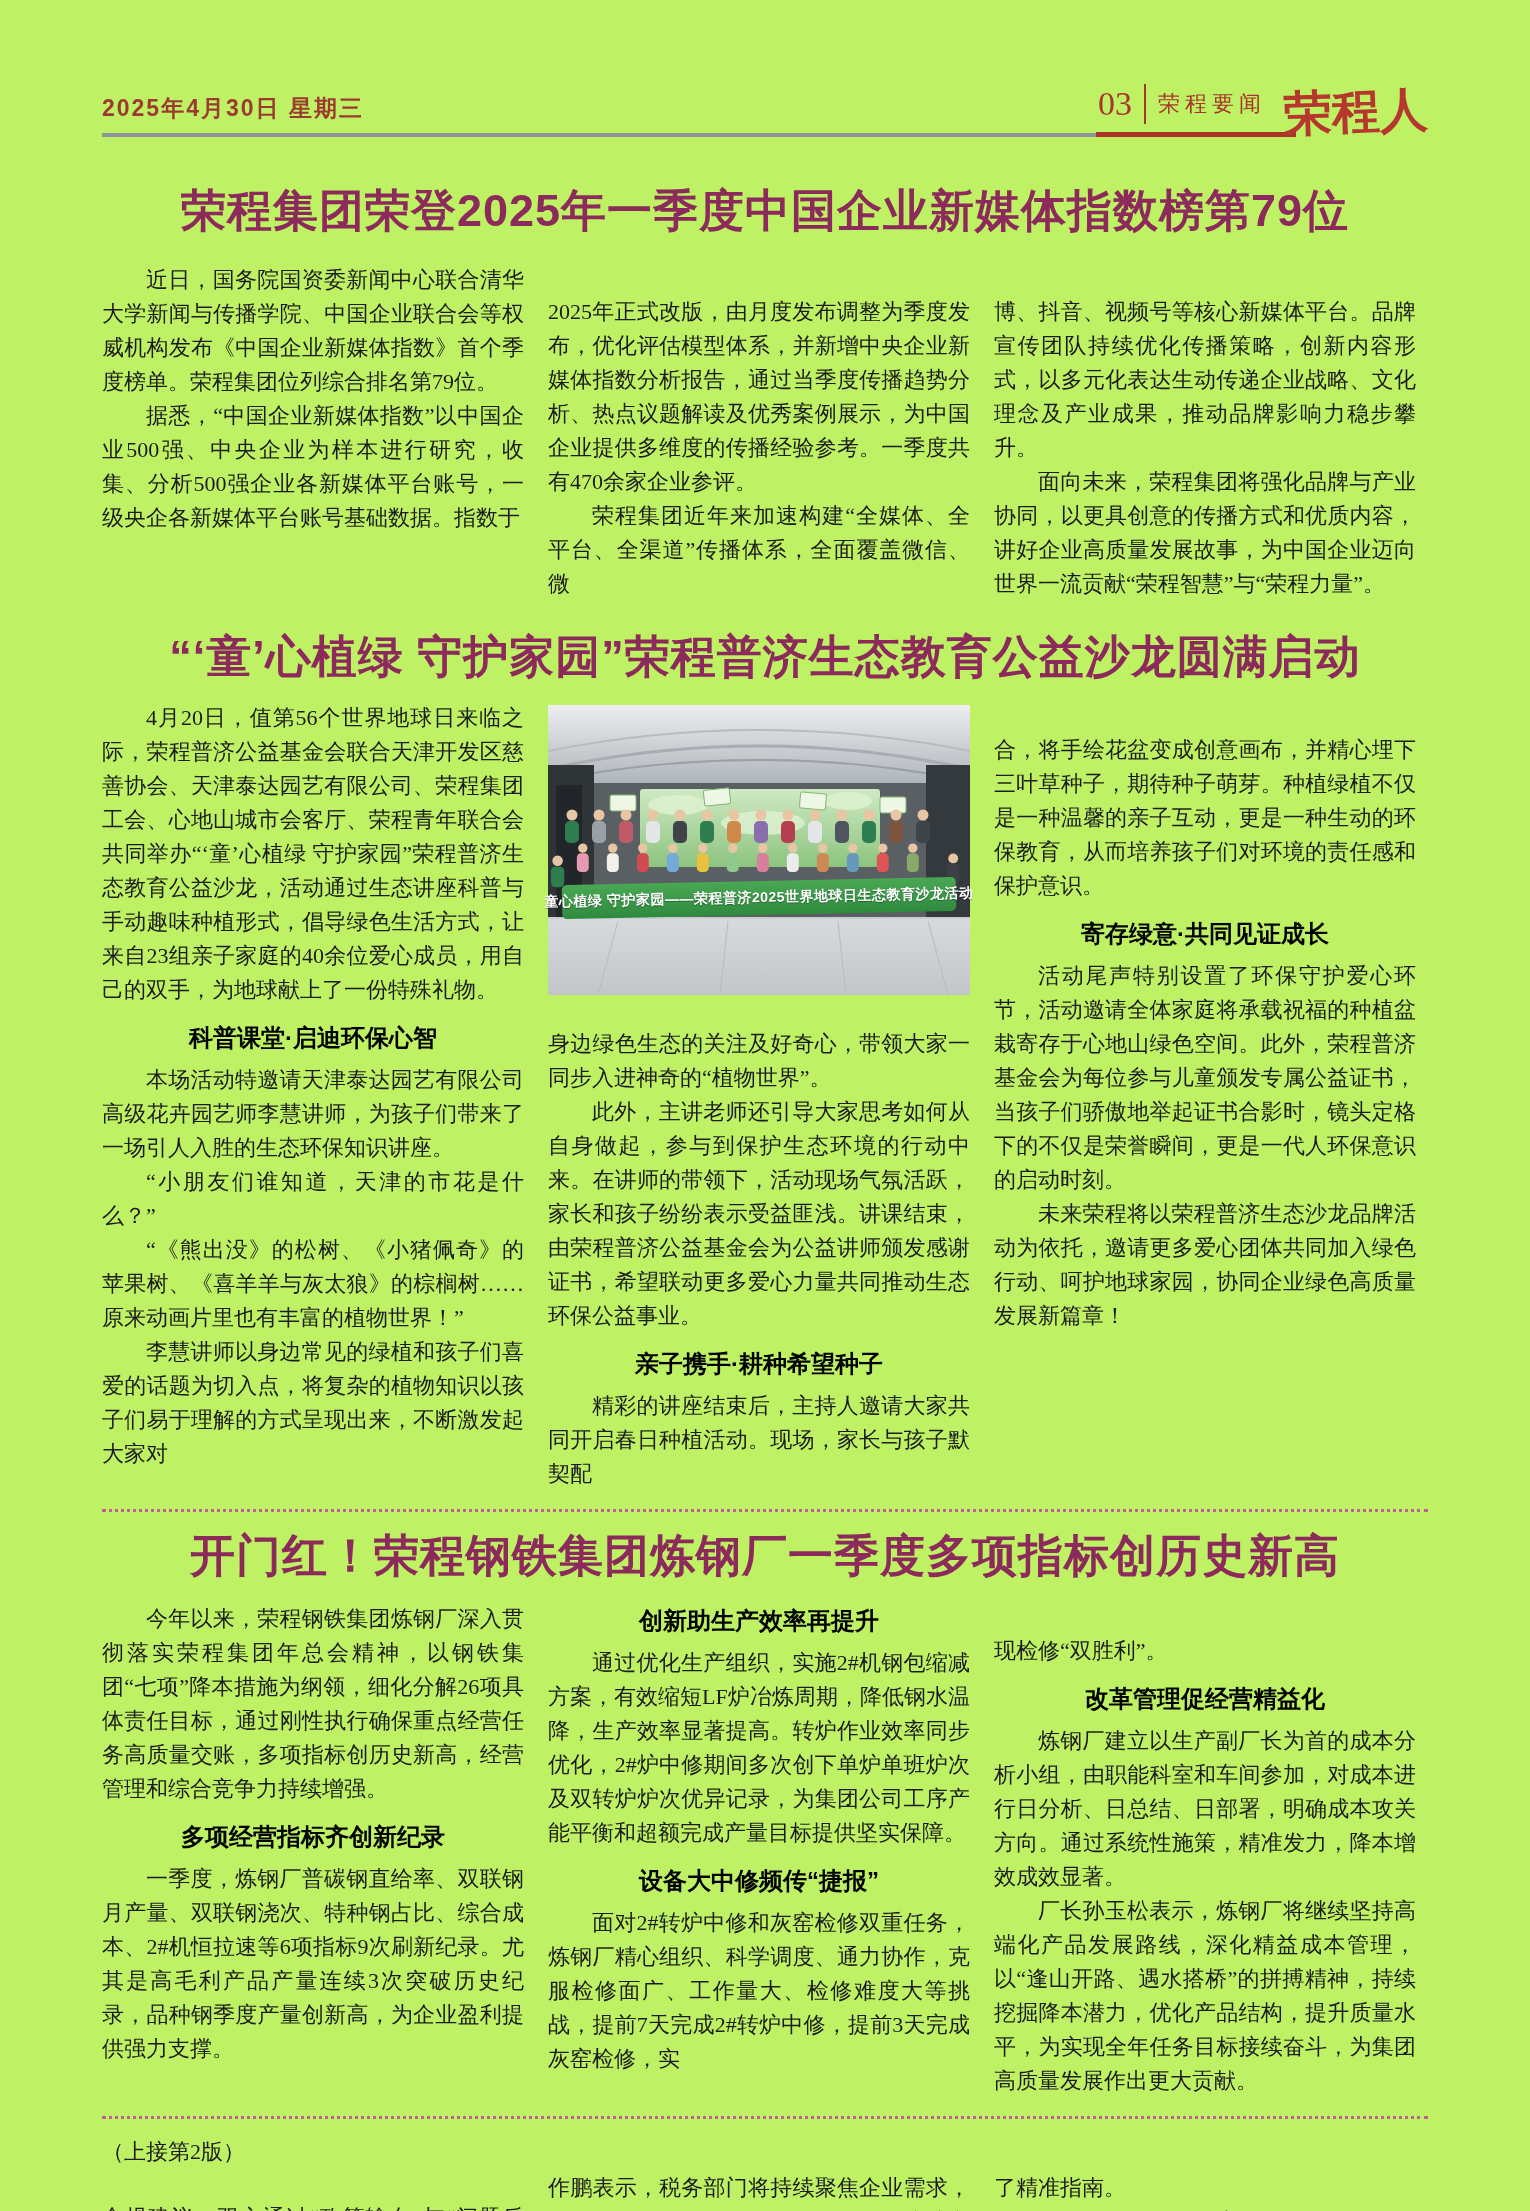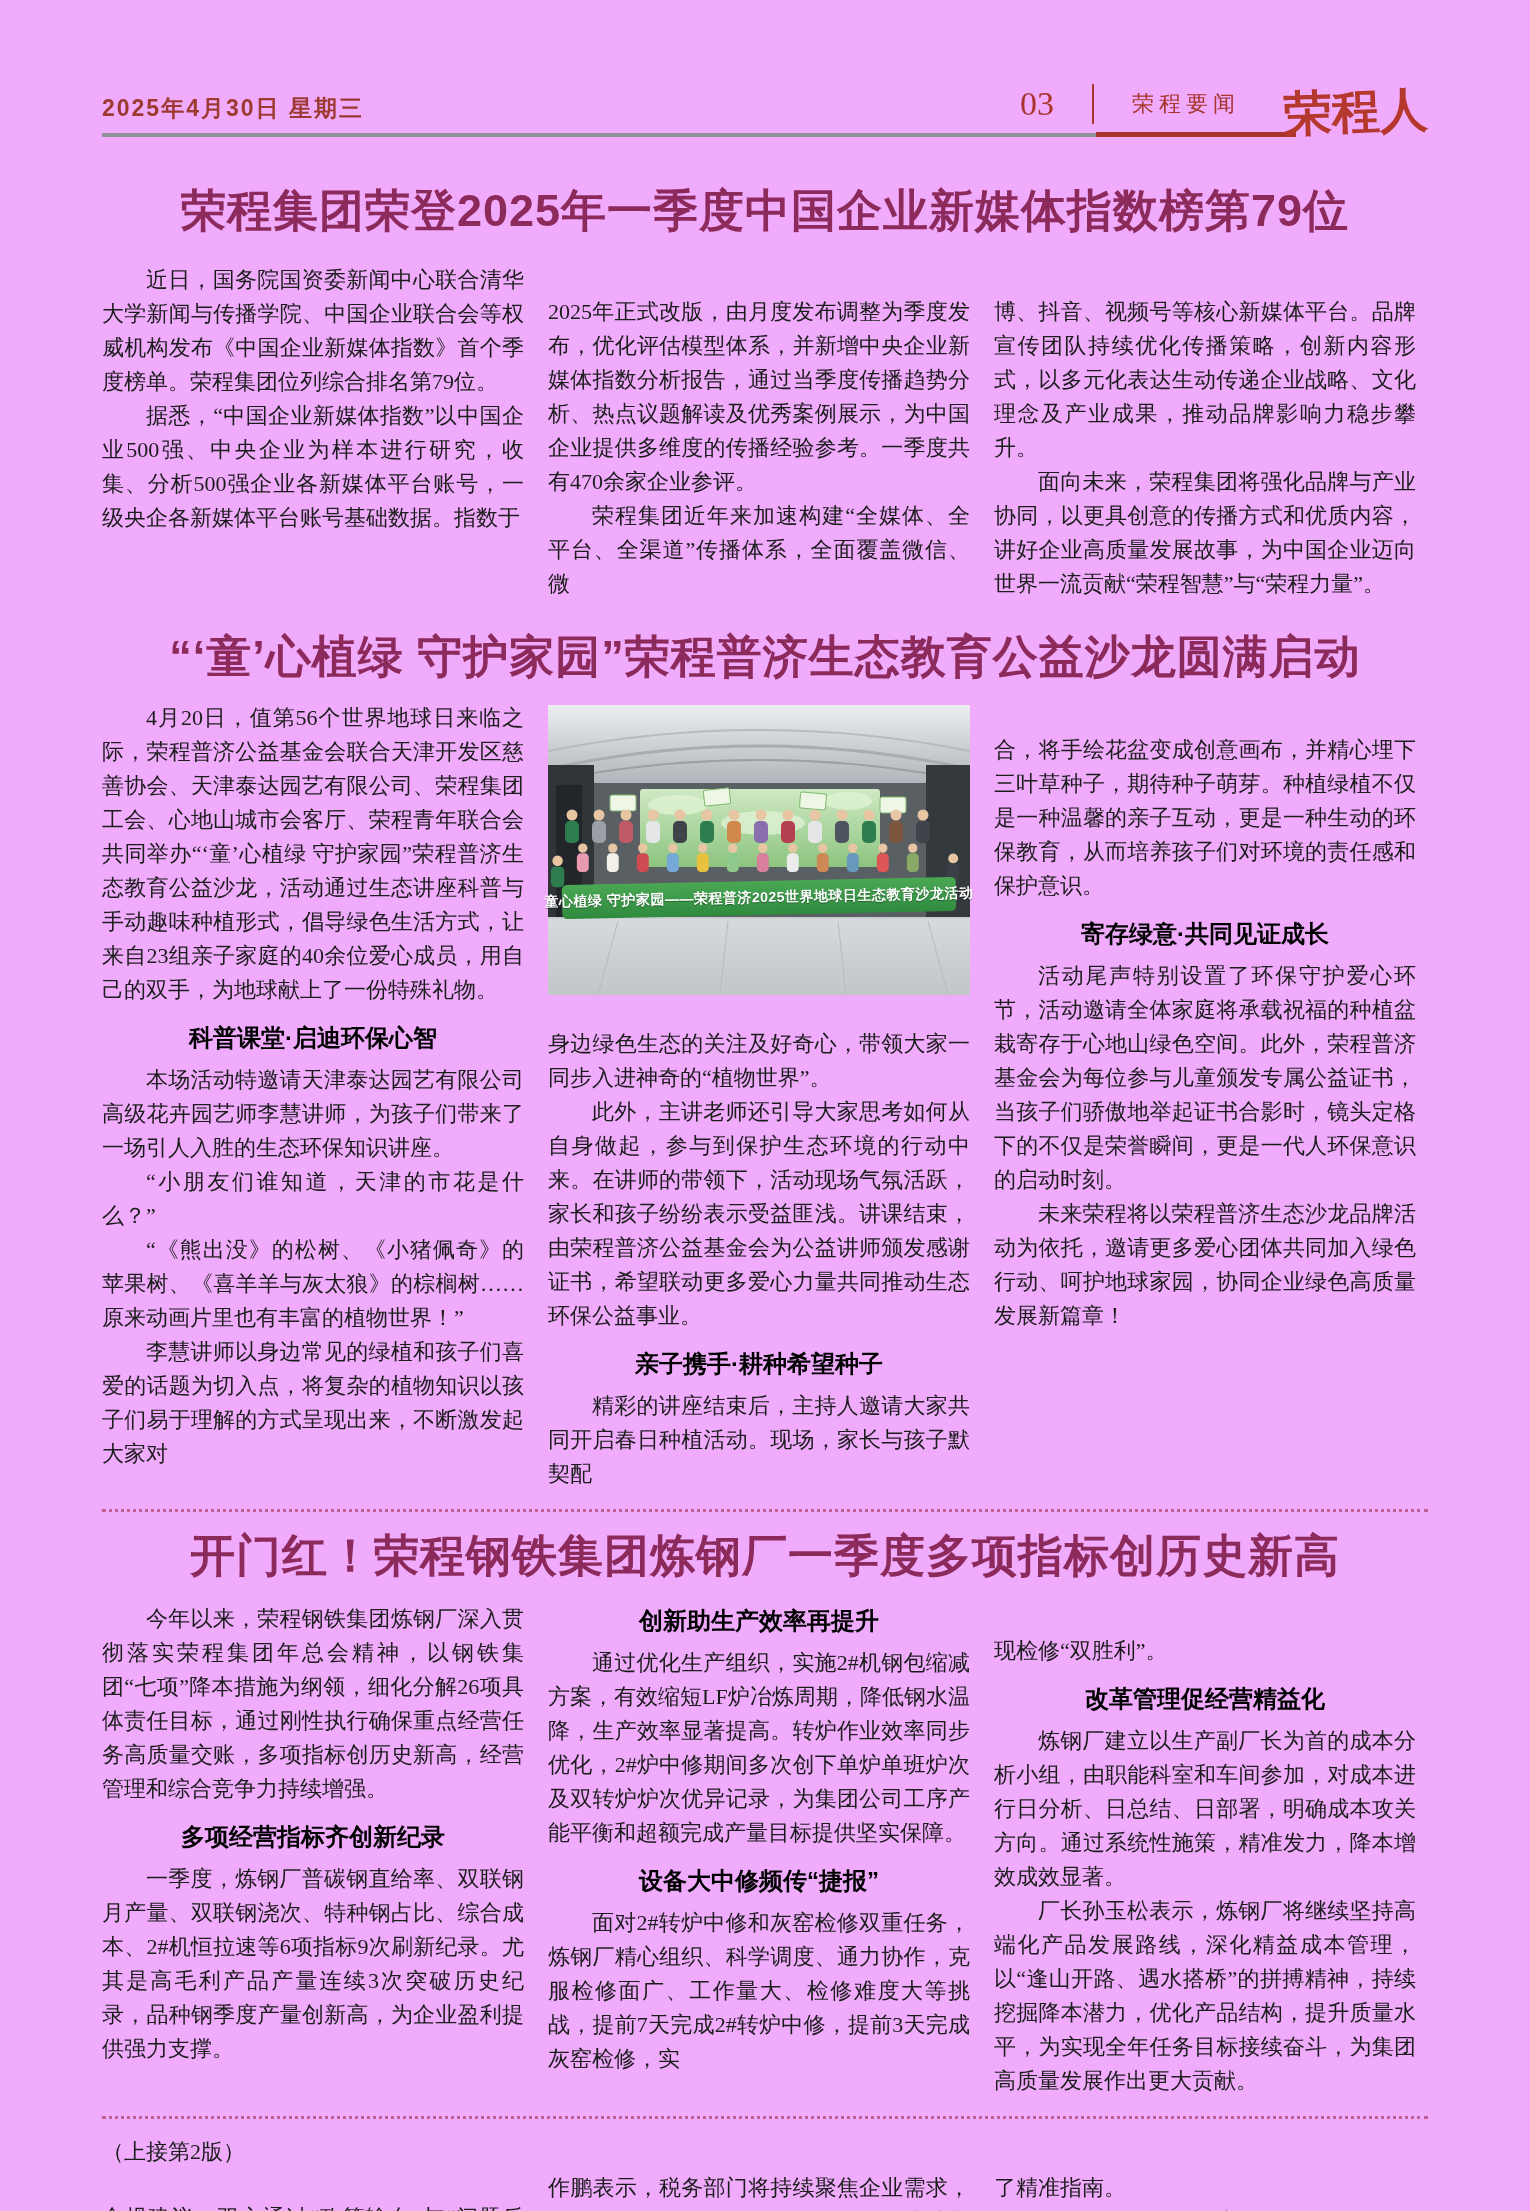--- a/index.html
+++ b/index.html
@@ -1,24 +1,24 @@
 <!DOCTYPE html>
 <html><head>
 <meta charset="utf-8">
 <style>
   html,body { margin:0; padding:0; background:#ffffff; }
   .page {
     position:relative; width:1530px; height:2211px; margin:0 auto;
-    background:#f0abfc; overflow:hidden;
+    background:#bef264; overflow:hidden;
     font-family:"Liberation Serif","DejaVu Serif",serif; color:#1c1c1c;
   }
   
   .masthead { display:flex; justify-content:space-between; align-items:flex-end; padding:84px 102px 0; }
   .m-date { font-family:"Liberation Sans","DejaVu Sans",sans-serif; font-weight:700; font-size:23px; color:#9c3a31; letter-spacing:2px; }
-  .m-right { display:flex; align-items:center;gap:26px; }
+  .m-right { display:flex; align-items:center; }
   .m-pageno { font-size:34px; color:#a8342c; line-height:1; }
   .m-vbar { width:2px; height:40px; background:#a8342c; margin:0 12px; }
   .m-section { font-family:"Liberation Sans","DejaVu Sans",sans-serif; font-weight:400; font-size:22px; color:#a8342c; letter-spacing:5px; line-height:1; }
   .m-logo { font-weight:700; font-size:48px; color:#b5382e; margin-left:18px; margin-bottom:-16px; transform:rotate(-2deg); line-height:1; }
   .mast-rule { display:flex; align-items:flex-end; margin:8px 102px 0; }
   .rule-gray { flex:1; height:4px; background:#8f9398; }
   .rule-red  { width:200px; height:5px; background:#a8342c; }
   .rule-end  { width:132px; height:1px; }
   
   .art-title {

